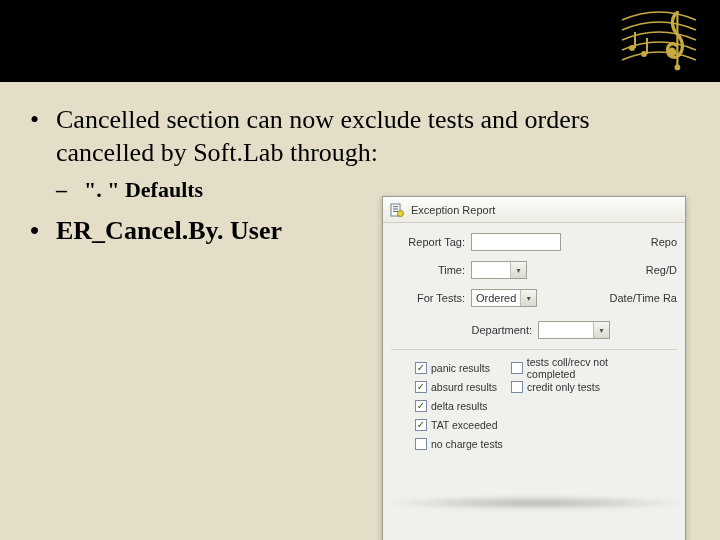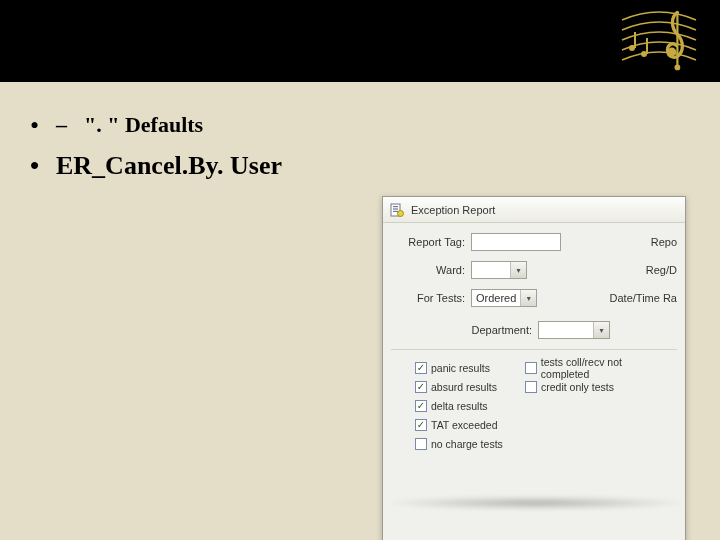--- a/index.html
+++ b/index.html
@@ -137,21 +137,21 @@
     padding-left: 6px;
     white-space: nowrap;
   }
   .dept-line {
     border-bottom: 1px solid #d3d3c9;
     padding-bottom: 10px;
     margin-bottom: 8px;
   }
   .checks {
     display: flex;
-    gap: 14px;
+    gap: 0;
     padding: 2px 4px 0 22px;
     font-size: 10.5px;
   }
   .col { display: flex; flex-direction: column; gap: 3px; }
   .col.c1 { width: 96px; }
   .col.c3 { width: 150px; }
   .chk {
     display: flex; align-items: center; gap: 4px;
     height: 16px;
     padding: 0 2px;
@@ -203,20 +203,21 @@
         <rect x="20" y="30" width="2" height="16" fill="#c5a942"></rect>
       <circle cx="30" cy="52" r="3" fill="#c5a942"></circle>
         <rect x="32" y="36" width="2" height="16" fill="#c5a942"></rect>
     </svg>
   </div>
 </div>
 
 <div class="content">
   <ul class="bullets">
     <li class="b1">
+      <span>Cancelled section can now exclude tests and orders cancelled by Soft.Lab through:</span>
       <ul class="sub">
         <li class="b2">". " Defaults</li>
       </ul>
     </li>
     <li class="b1" style="font-weight:bold;">ER_Cancel.By. User</li>
   </ul>
 </div>
 
 <div class="panel">
   <div class="panel-head">
@@ -233,21 +234,21 @@
   </div>
 
   <div class="form">
     <div class="row">
       <span class="lbl">Report Tag:</span>
       <input class="txt tag" style="">
       <span class="rlabel">Repo</span>
     </div>
 
     <div class="row">
-      <span class="lbl">Ward:</span>
+      <span class="lbl">Time:</span>
       <span class="combo">
         <span class="val"></span>
         <span class="btn">▾</span>
       </span>
       <span class="rlabel">Reg/D</span>
     </div>
 
     <div class="row">
       <span class="lbl">For Tests:</span>
       <span class="combo">

